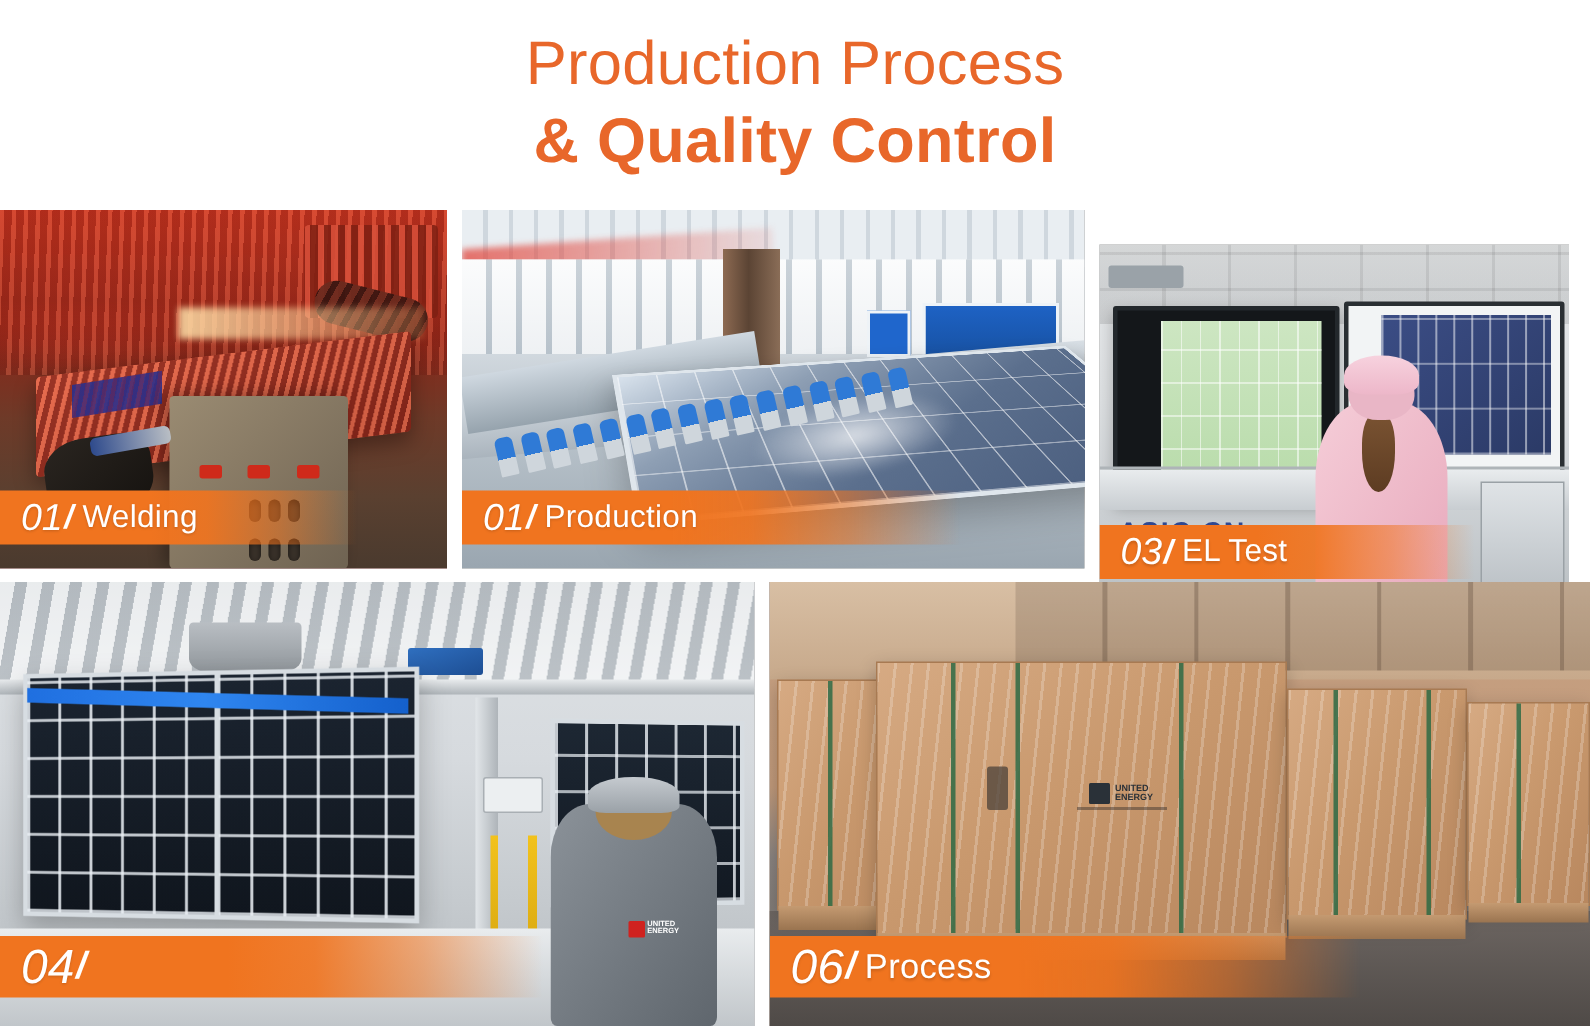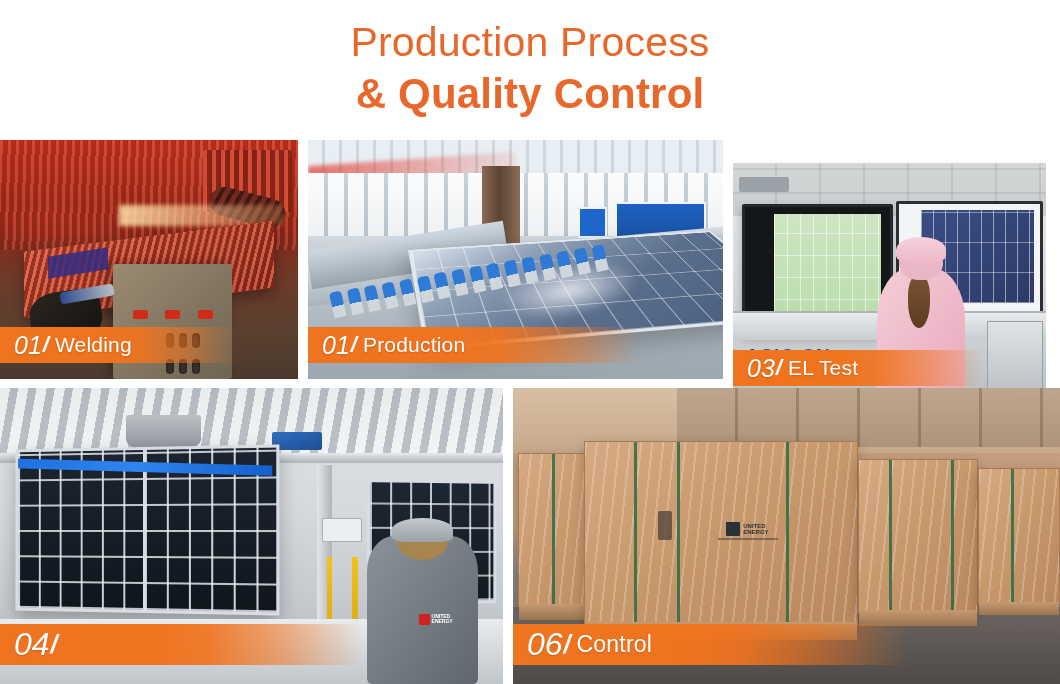--- a/index.html
+++ b/index.html
@@ -705,18 +705,18 @@
 
         <div class="crate c4">
           <div class="wrapsheen"></div>
           <div class="strapv" style="left:40%"></div>
           <div class="palletbase"></div>
         </div>
       </div>
       <div class="caption cap-r2">
         <span class="cap-num">06</span>
         <span class="cap-sep">/</span>
-        <span class="cap-text">Control</span>
+        <span class="cap-text">Process</span>
       </div>
     </div>
 
   </div>
 </div>
 
 </body></html>

